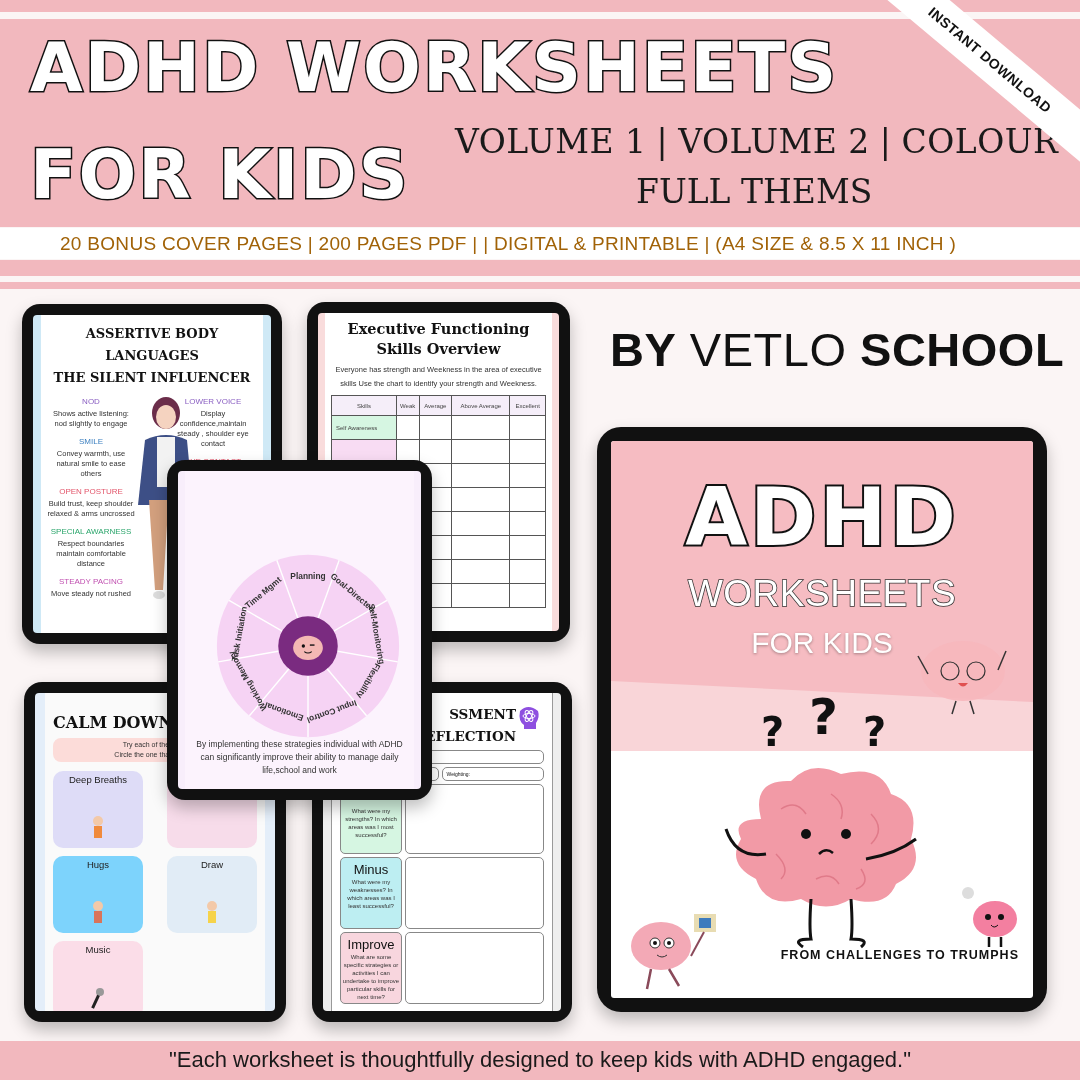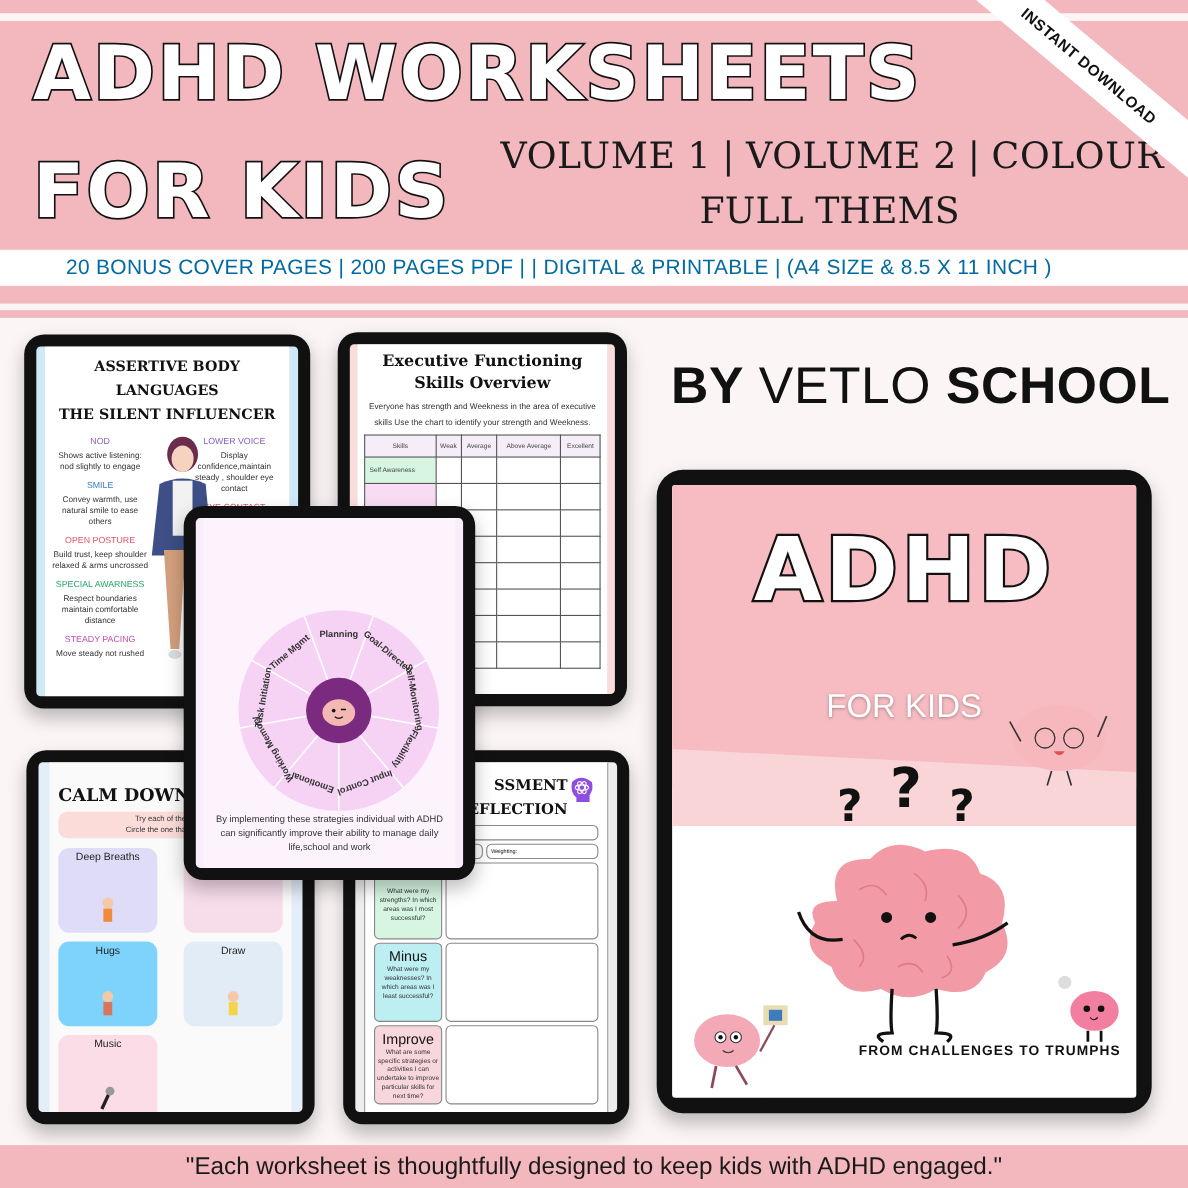--- a/index.html
+++ b/index.html
@@ -16,21 +16,21 @@
 
   .title-line { position: absolute; font-family: "DejaVu Sans", sans-serif; font-weight: 900; color: #fff;
     -webkit-text-stroke: 3px #111; paint-order: stroke fill; letter-spacing: 2px; }
   .title-1 { left: 30px; top: 28px; font-size: 68px; }
   .title-2 { left: 30px; top: 135px; font-size: 68px; }
 
   .volumes { position: absolute; left: 455px; top: 122px; font-family: "DejaVu Serif", serif; font-size: 33px; color: #1a1a1a; letter-spacing: 0.5px; white-space: nowrap; }
   .volumes .sep { margin: 0 10px; }
   .themes { position: absolute; left: 636px; top: 172px; font-family: "DejaVu Serif", serif; font-size: 33px; color: #1a1a1a; }
 
-  .info-text { position: absolute; left: 60px; top: 233px; font-size: 19px; color: #0369a1; letter-spacing: 0.3px; white-space: nowrap; }
+  .info-text { position: absolute; left: 60px; top: 233px; font-size: 19px; color: #a16207; letter-spacing: 0.3px; white-space: nowrap; }
 
   .ribbon { position: absolute; right: -60px; top: 40px; width: 300px; height: 40px; background: #fff;
     transform: rotate(40deg); display: flex; align-items: center; justify-content: center;
     font-weight: 700; font-size: 14px; color: #111; letter-spacing: 0.5px; }
 
   
   .brand { position: absolute; left: 610px; top: 322px; font-size: 47px; color: #111; white-space: nowrap; letter-spacing: 0.5px; }
   .brand b { font-weight: 900; }
   .brand .light { font-weight: 400; }
 
@@ -369,20 +369,21 @@
       <div class="foot">By implementing these strategies individual with ADHD can significantly improve their ability to manage daily life,school and work</div>
     </div>
   </div>
 </div>
 
 <div class="tablet t6">
   <div class="screen">
     <div class="cover-pink"></div>
     <div class="cover-wedge"></div>
     <div class="cover-adhd">ADHD</div>
+    <div class="cover-ws">WORKSHEETS</div>
     <div class="cover-fk">FOR KIDS</div>
 
     <svg style="position:absolute;left:140px;top:245px;width:150px;height:70px" viewBox="0 0 150 70">
       <text x="10" y="60" font-family="DejaVu Sans, sans-serif" font-weight="900" font-size="40" fill="#111">?</text>
       <text x="58" y="48" font-family="DejaVu Sans, sans-serif" font-weight="900" font-size="50" fill="#111">?</text>
       <text x="112" y="60" font-family="DejaVu Sans, sans-serif" font-weight="900" font-size="40" fill="#111">?</text>
     </svg>
 
     <svg style="position:absolute;left:110px;top:318px;width:210px;height:190px" viewBox="0 0 210 190">
       <path d="M40 60 Q30 20 70 22 Q90 0 120 15 Q160 5 170 35 Q200 45 190 80 Q205 110 175 125 Q165 150 130 140 Q105 155 80 140 Q45 150 35 120 Q5 105 20 80 Q10 60 40 60 Z" fill="#f29aa6"></path>

